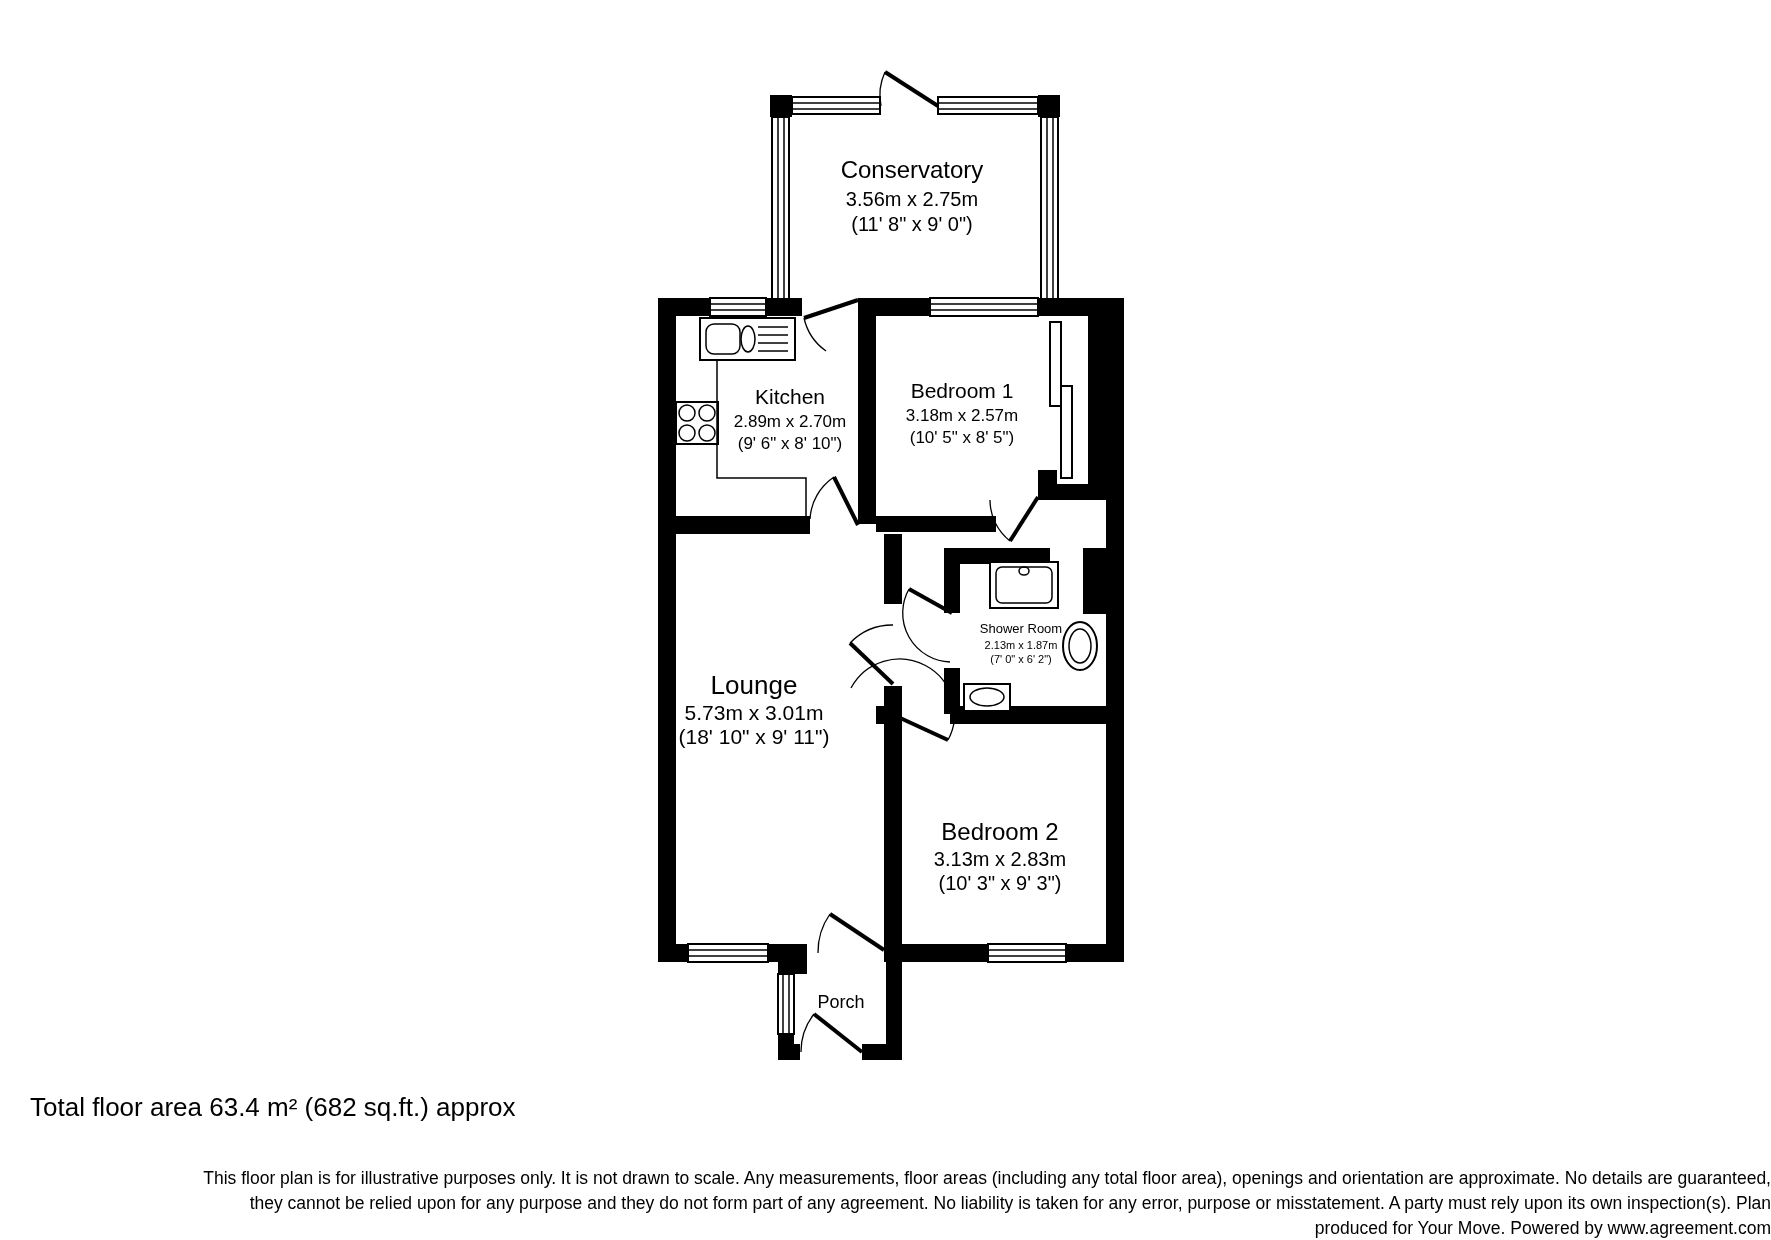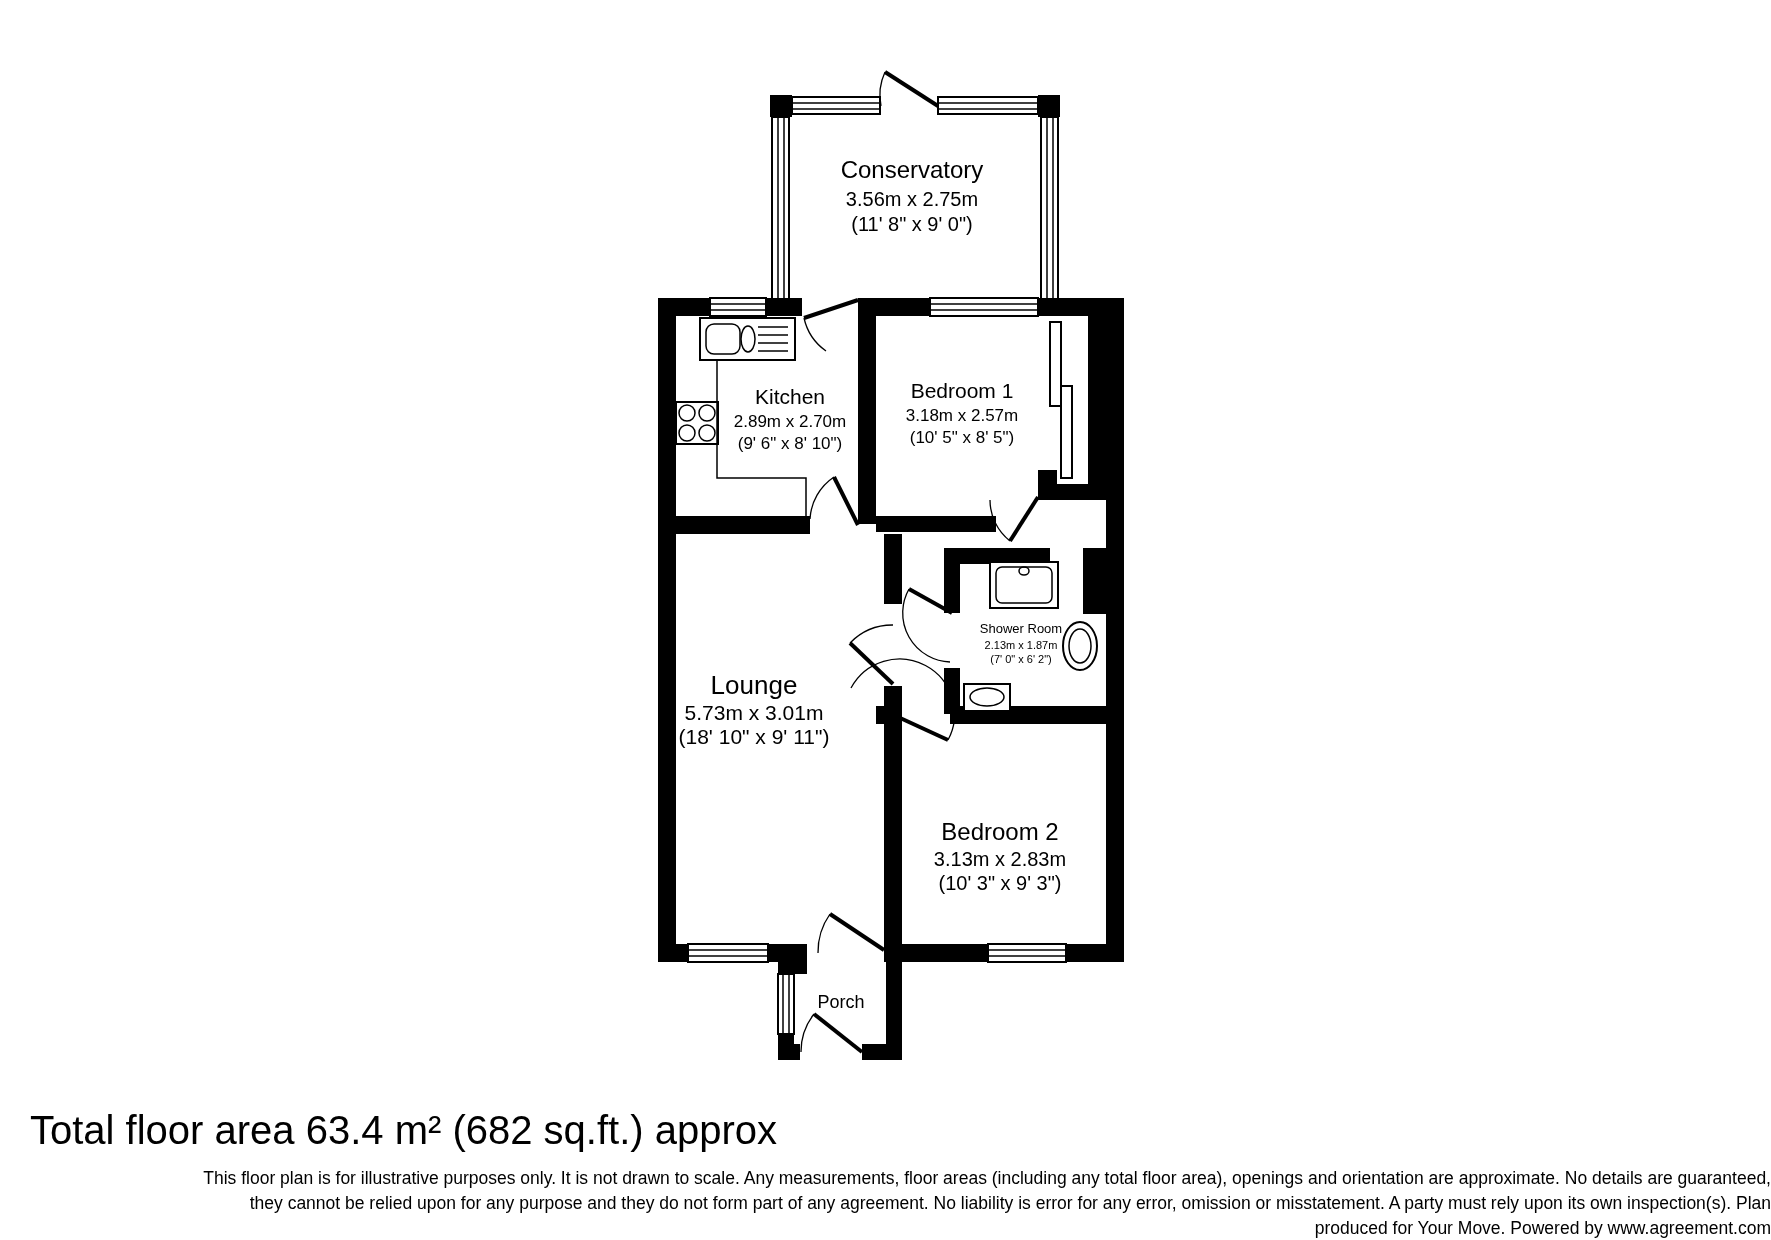--- a/index.html
+++ b/index.html
@@ -6,21 +6,21 @@
   body{width:1771px;height:1240px;position:relative;font-family:"Liberation Sans",sans-serif;color:#000;}
   .plan-wrap{position:absolute;left:0;top:0;width:1771px;height:1240px;}
   svg text{fill:#000;font-family:"Liberation Sans",sans-serif;}
   .room-name{font-size:24px;}
   .room-name-md{font-size:21px;}
   .room-dim{font-size:20px;}
   .room-dim-md{font-size:17px;}
   .shower-name{font-size:13px;}
   .shower-dim{font-size:11px;}
   .porch-name{font-size:18px;}
-  .total-area{position:absolute;left:30px;top:1092px;font-size:40px;letter-spacing:0px;margin-top:16px;}
+  .total-area{position:absolute;left:30px;top:1092px;font-size:26px;letter-spacing:0px;}
   .disclaimer{position:absolute;left:0;top:1166px;width:1771px;text-align:right;font-size:17.5px;line-height:25px;}
   .wall{fill:#000;stroke:none;}
   .glz{fill:#fff;stroke:#000;stroke-width:2;}
   .thin{stroke:#000;stroke-width:1.5;fill:none;}
   .leaf{stroke:#000;stroke-width:4;fill:none;}
   .arc{stroke:#000;stroke-width:1.3;fill:none;}
   .fixt{fill:#fff;stroke:#000;stroke-width:2;}
   .fixt-thin{fill:none;stroke:#000;stroke-width:1.5;}
 </style>
 </head>
@@ -238,15 +238,15 @@
     <text class="room-dim" x="1000" y="890" text-anchor="middle">(10' 3" x 9' 3")</text>
   </g>
   <text class="porch-name" x="841" y="1008" text-anchor="middle">Porch</text>
 </svg>
 </div>
 
 <div class="total-area">Total floor area 63.4 m² (682 sq.ft.) approx</div>
 
 <div class="disclaimer">
   <div>This floor plan is for illustrative purposes only. It is not drawn to scale. Any measurements, floor areas (including any total floor area), openings and orientation are approximate. No details are guaranteed,</div>
-  <div>they cannot be relied upon for any purpose and they do not form part of any agreement. No liability is error for any error, omission or misstatement. A party must rely upon its own inspection(s).  Plan</div>
+  <div>they cannot be relied upon for any purpose and they do not form part of any agreement. No liability is taken for any error, purpose or misstatement. A party must rely upon its own inspection(s).  Plan</div>
   <div>produced for Your Move. Powered by www.agreement.com</div>
 </div>
 
 </body></html>

